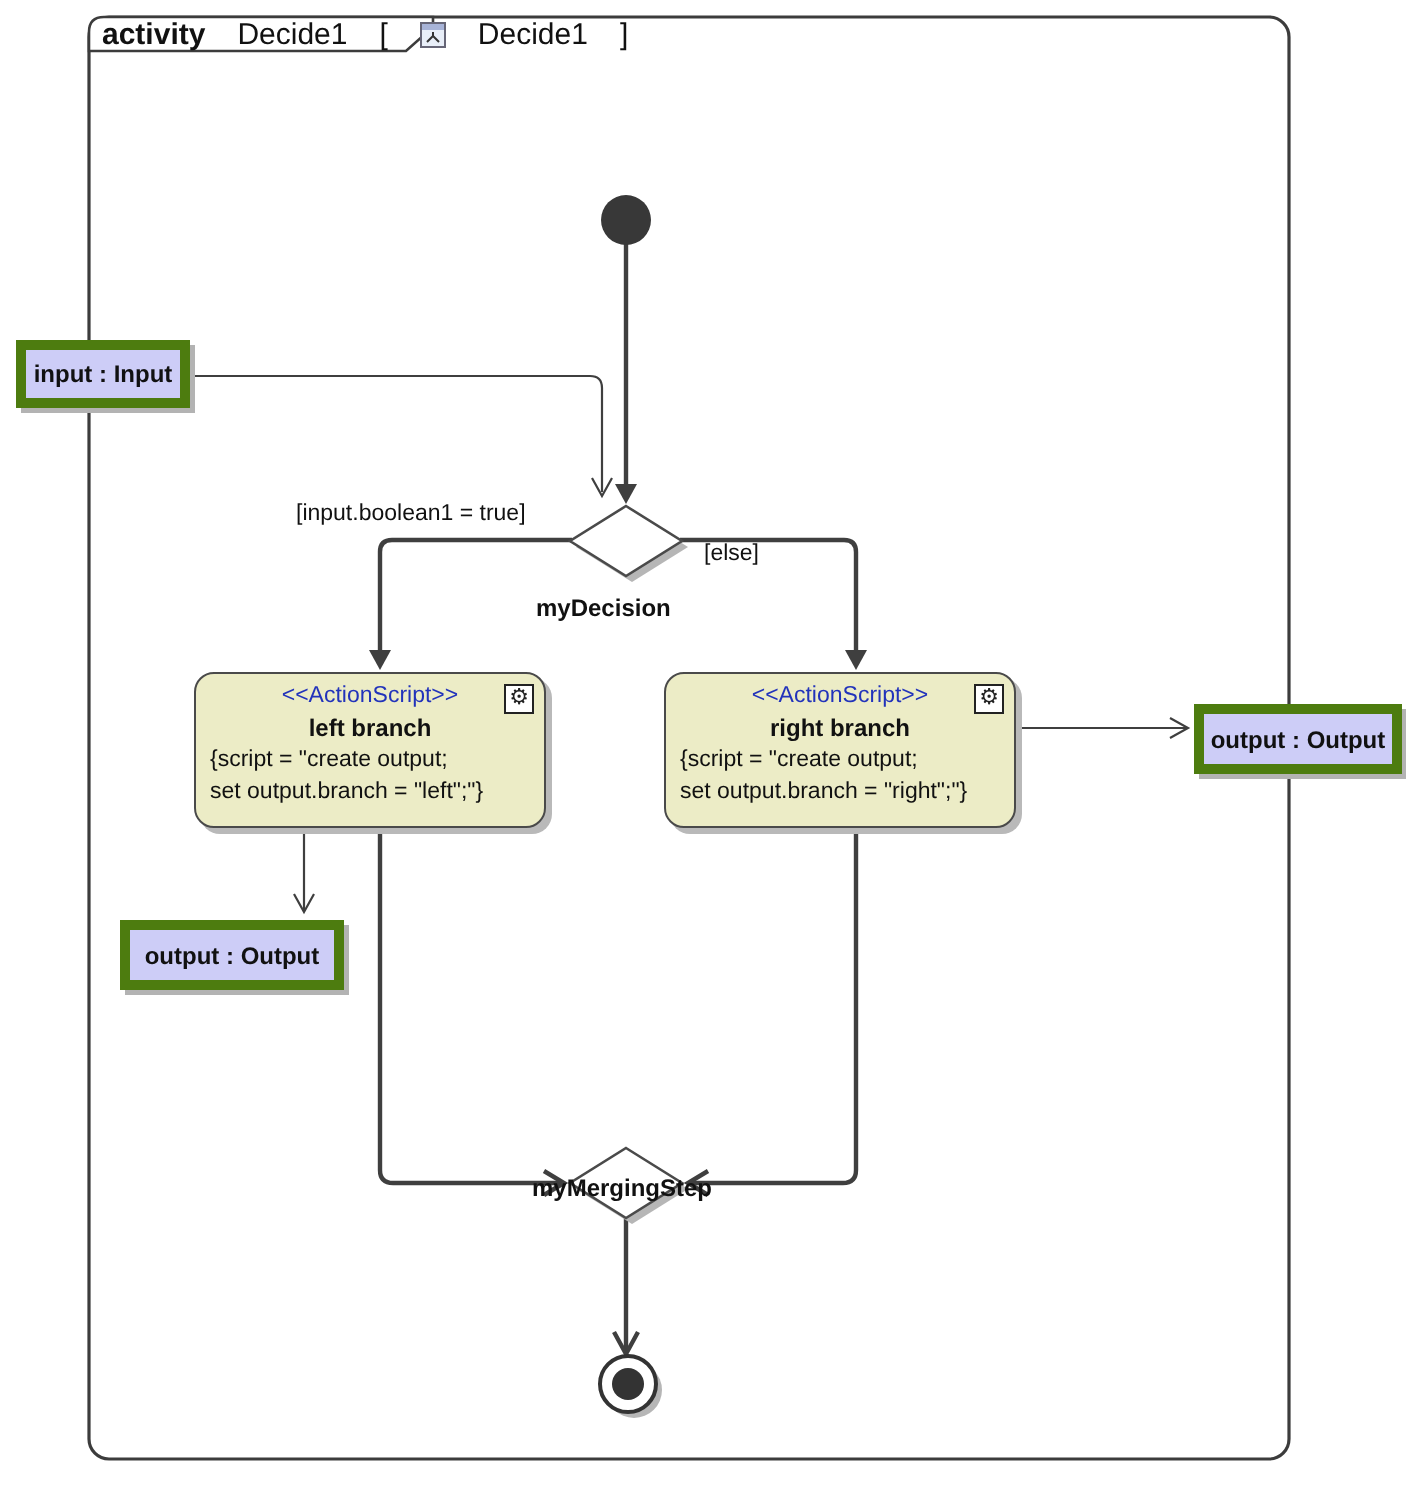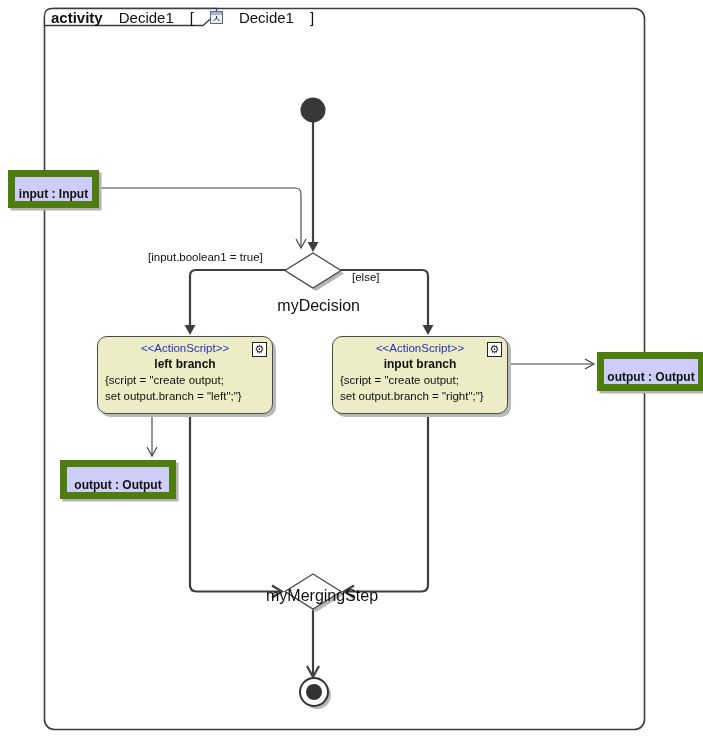--- a/index.html
+++ b/index.html
@@ -11,42 +11,42 @@
   svg{display:block;}
   
   .frame-header{
     left:51px;top:10px;height:15px;font-size:15px;white-space:nowrap;
     display:flex;align-items:center;gap:16px;
   }
   .frame-header .kind{font-weight:bold;}
   .diag-icon{display:inline-block;width:13px;height:13px;}
   
   .param{
-    background:#cdcdf7;border:7px solid #4d7c0f;
+    background:#cdcdf7;border:5px solid #4d7c0f;
     box-shadow:2.5px 2.5px 0 #b3b3b3;
     font-size:12px;font-weight:bold;text-align:center;
-    display:flex;align-items:flex-end;justify-content:center;white-space:nowrap;
+    display:flex;align-items:center;justify-content:center;white-space:nowrap;
   }
   
   .action{
     background:#ececc6;border:1.4px solid #4a4a4a;border-radius:10px;
     box-shadow:3px 3px 0 #b9b9b9;box-sizing:border-box;
     padding-top:4px;
   }
   .action .stereo{color:#2233bb;font-size:11.5px;text-align:center;line-height:15px;}
   .action .aname{font-weight:bold;font-size:12px;text-align:center;line-height:16px;}
   .action .script{font-size:11.5px;line-height:16px;padding-left:7px;white-space:nowrap;}
   .gear{
     position:absolute;top:5px;right:5px;width:15px;height:15px;
     background:#ffffff;border:1.2px solid #222;box-sizing:border-box;
     font-size:11px;line-height:12px;text-align:center;color:#222;
   }
   
   .lbl{font-size:11.5px;text-align:left;white-space:nowrap;}
-  .nodename{font-size:16px;text-align:right;white-space:nowrap;}
+  .nodename{font-size:12px;text-align:left;white-space:nowrap;font-weight:bold;}
 </style>
 </head>
 <body>
 
 <div class="canvas">
 
   <svg class="abs" style="left:0;top:0;" width="703" height="745">
 
     <rect x="44.5" y="8.5" width="600" height="721" rx="10" fill="none" stroke="#3c3c3c" stroke-width="1.6"></rect>
 
@@ -123,21 +123,21 @@
     <div class="gear">⚙</div>
     <div class="stereo">&lt;&lt;ActionScript&gt;&gt;</div>
     <div class="aname">left branch</div>
     <div class="script">{script = "create output;</div>
     <div class="script">set output.branch = "left";"}</div>
   </div>
 
   <div class="abs action" style="left:332px;top:336px;width:176px;height:78px;">
     <div class="gear">⚙</div>
     <div class="stereo">&lt;&lt;ActionScript&gt;&gt;</div>
-    <div class="aname">input branch</div>
+    <div class="aname">right branch</div>
     <div class="script">{script = "create output;</div>
     <div class="script">set output.branch = "right";"}</div>
   </div>
 
   <div class="abs lbl" style="left:148px;top:251px;width:142px;">[input.boolean1 = true]</div>
 
   <div class="abs lbl" style="left:352px;top:251px;width:64px;margin-top:20px;">[else]</div>
 
   <div class="abs nodename" style="left:268px;top:297px;width:92px;">myDecision</div>
 

